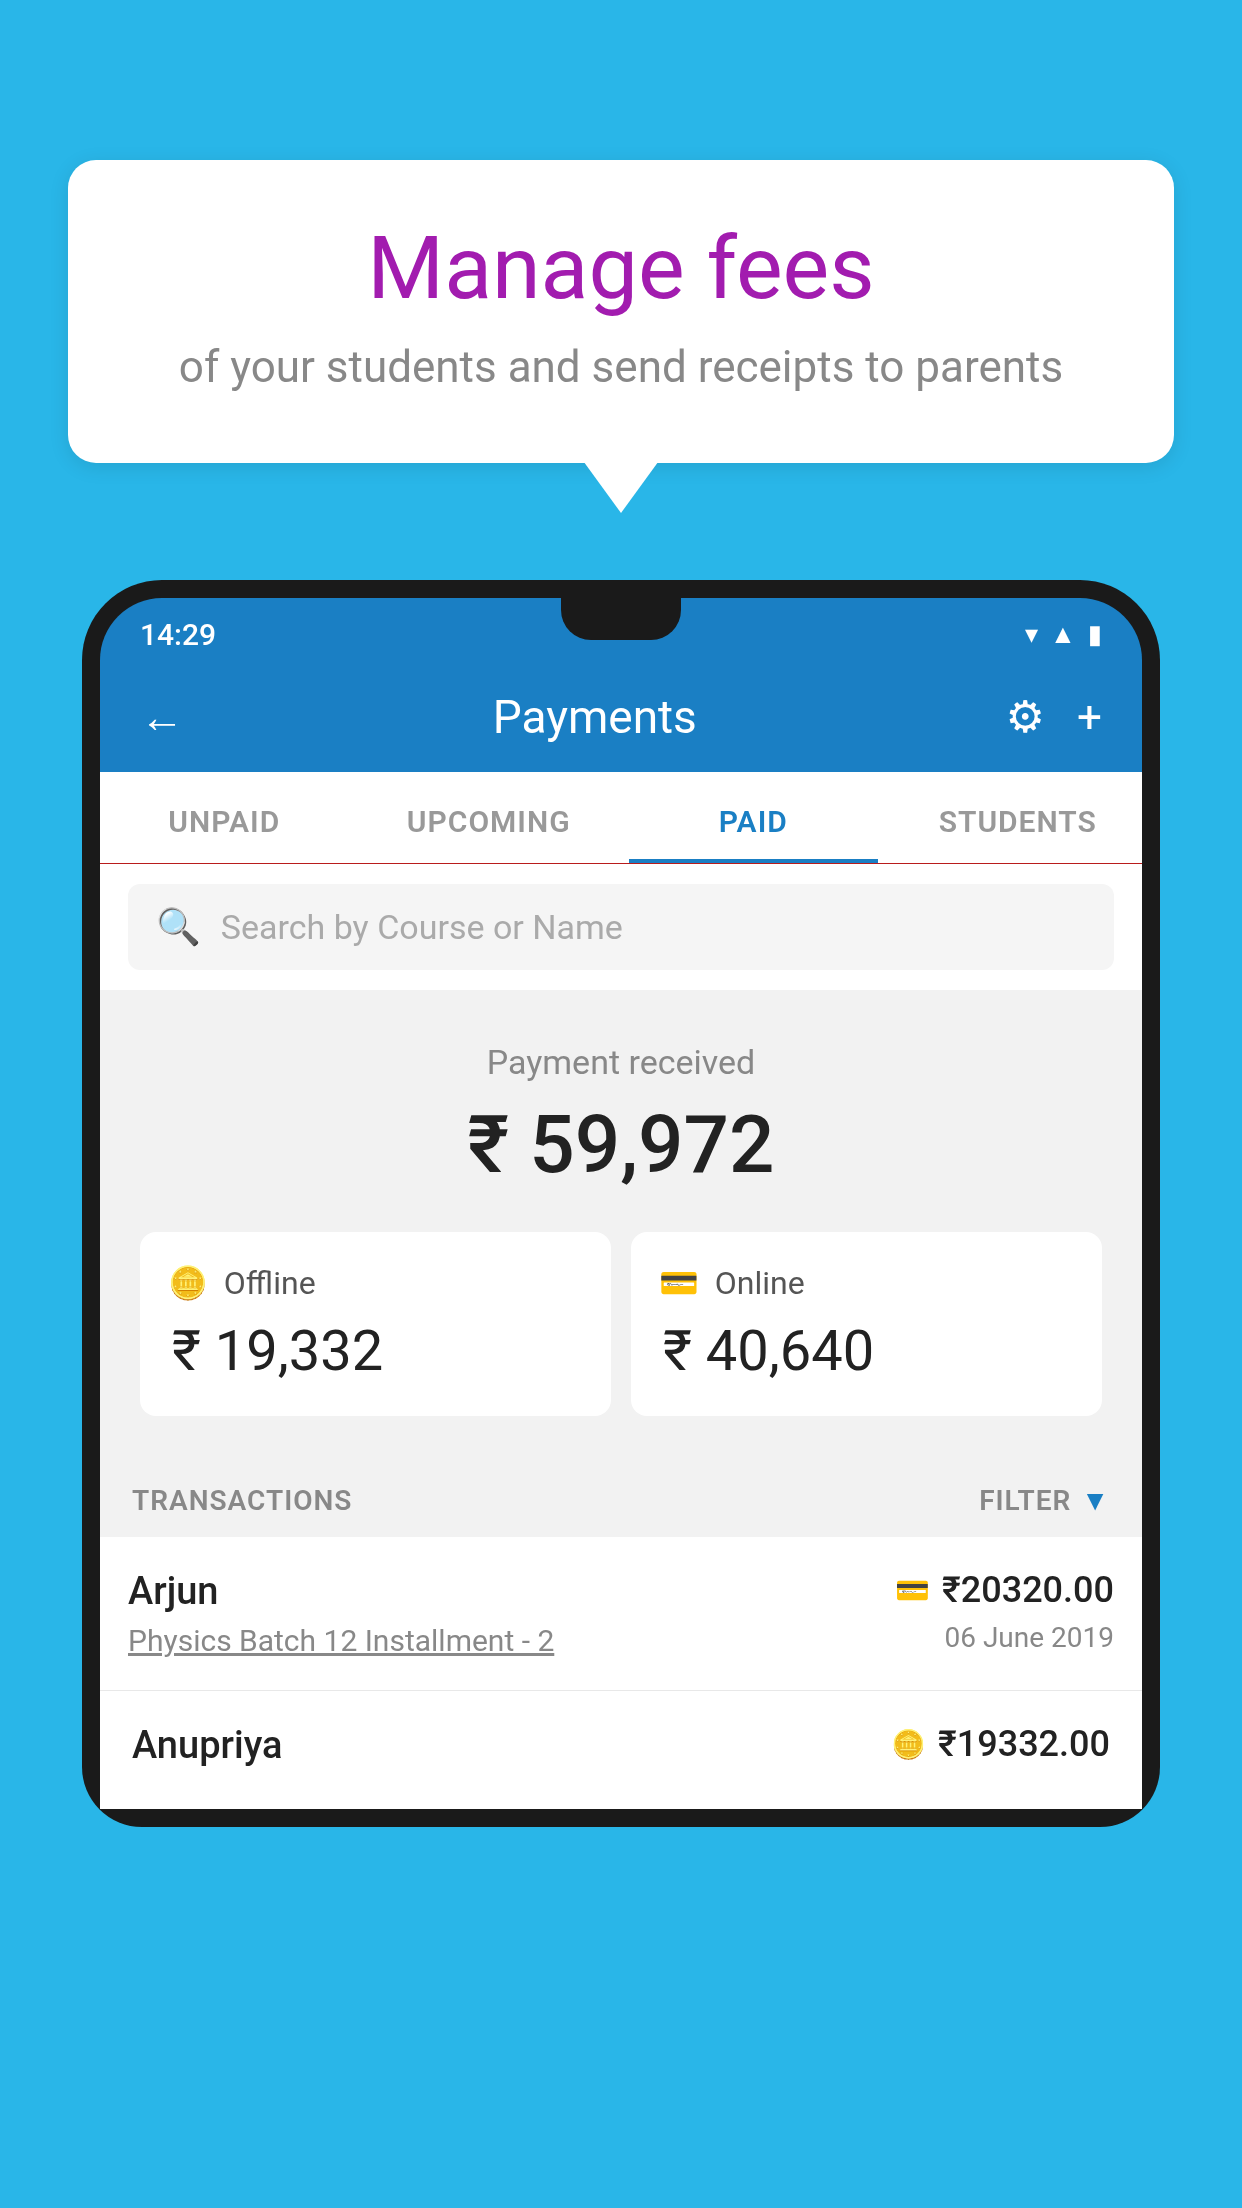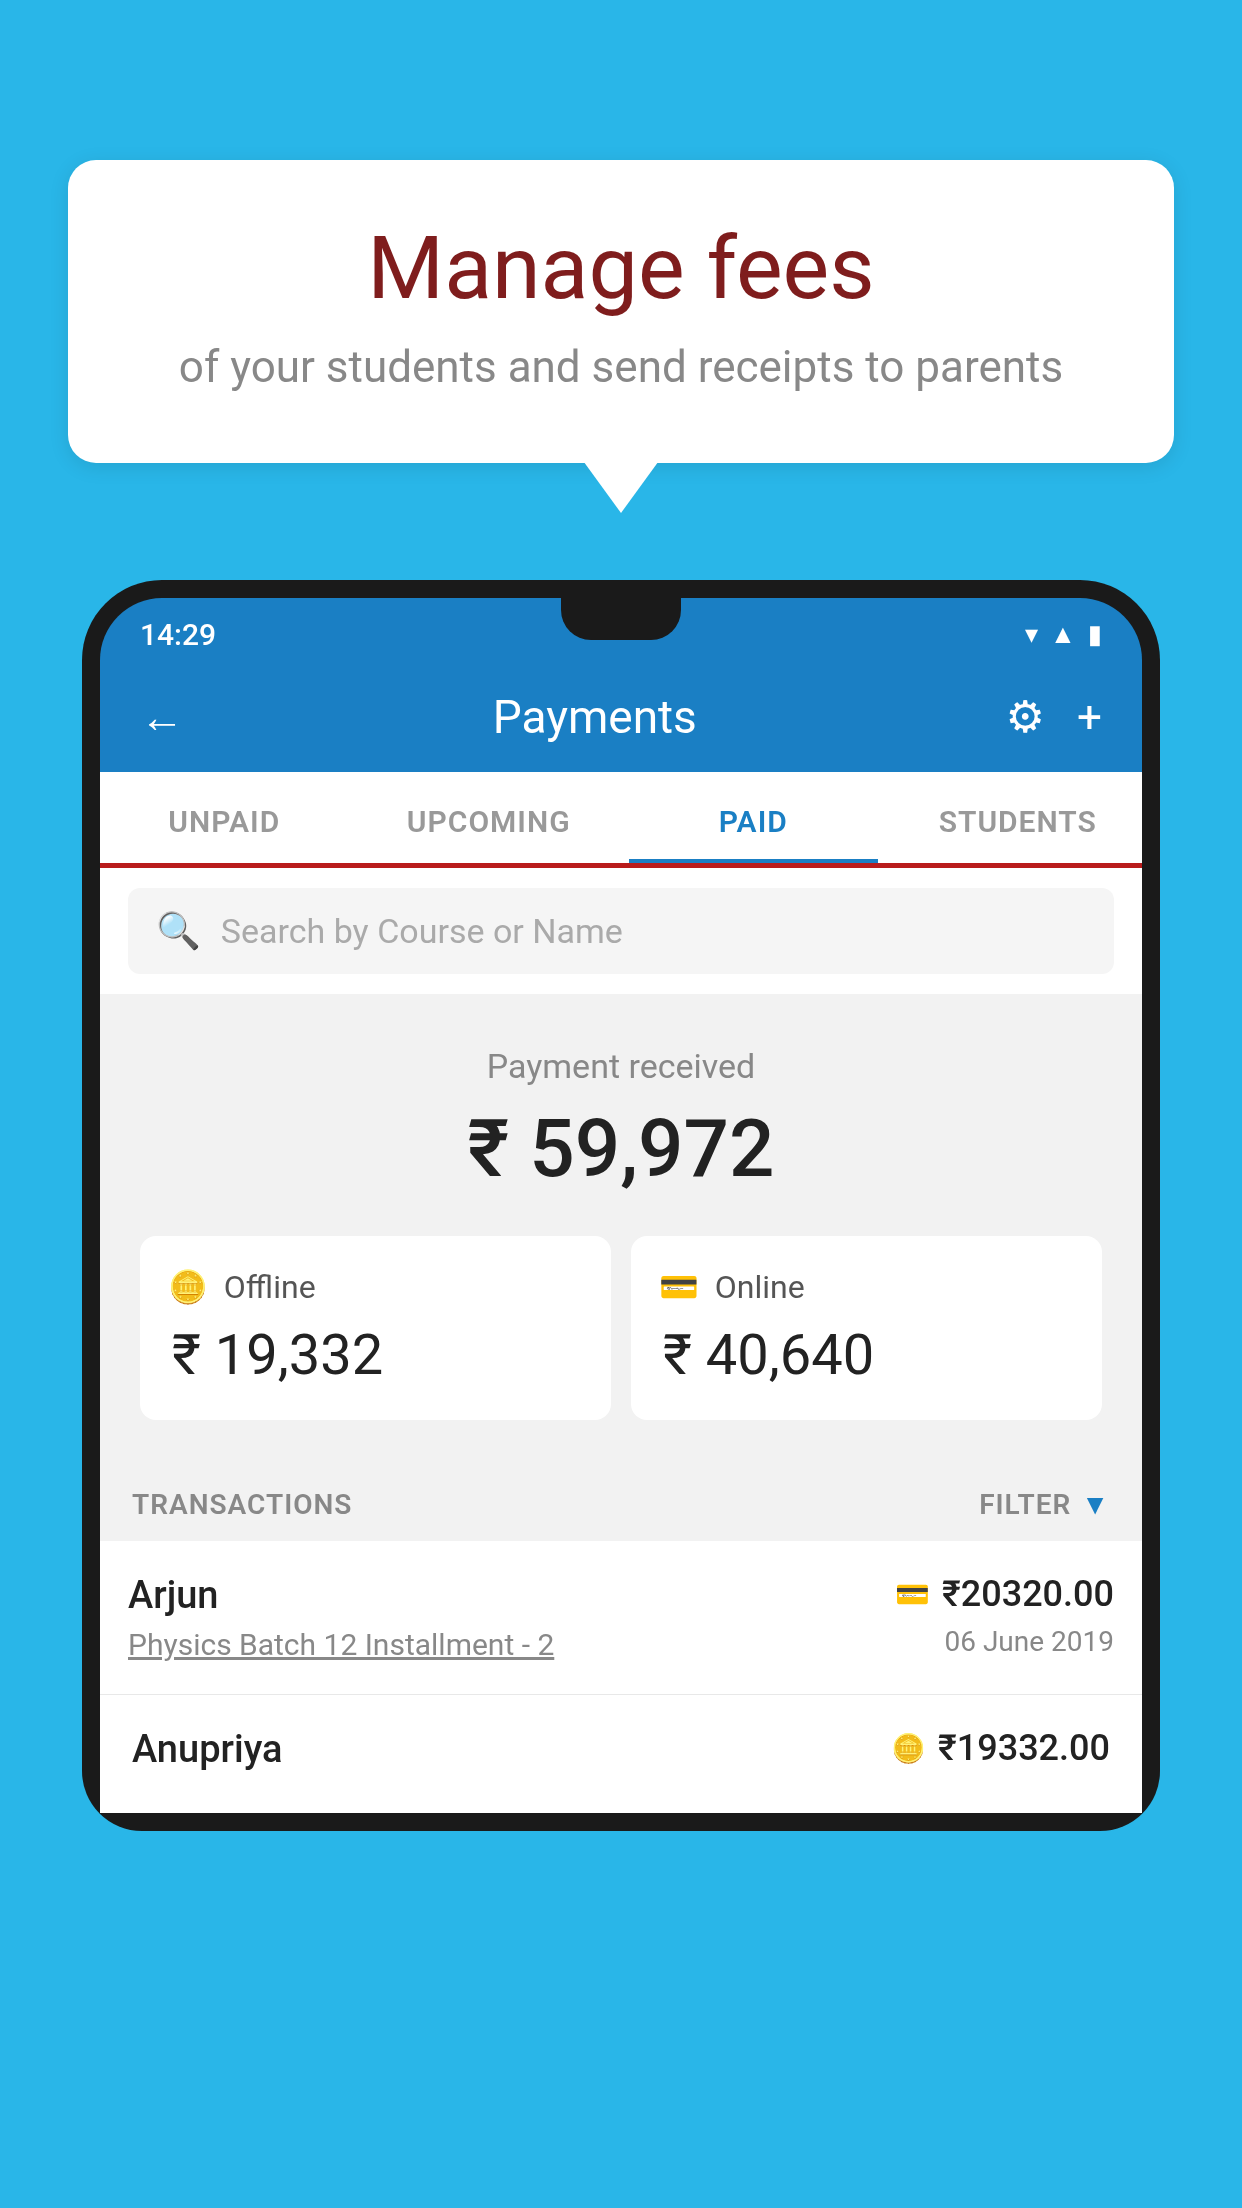--- a/index.html
+++ b/index.html
@@ -35,21 +35,21 @@
       width: 0;
       height: 0;
       border-left: 40px solid transparent;
       border-right: 40px solid transparent;
       border-top: 55px solid white;
     }
 
     .bubble-title {
       font-size: 88px;
       font-weight: 400;
-      color: #7f1d1d;
+      color: #a21caf;
       line-height: 1.1;
       margin-bottom: 24px;
     }
 
     .bubble-subtitle {
       font-size: 44px;
       color: #888;
       font-weight: 400;
     }
 
@@ -139,21 +139,21 @@
 
     .back-arrow {
       color: white;
       font-size: 44px;
     }
 
     
     .tabs-bar {
       background: white;
       display: flex;
-      border-bottom: 5px solid #b91c1c;
+      border-bottom: 1px solid #b91c1c;
       gap: 16px;
     }
 
     .tab-item {
       flex: 1;
       text-align: center;
       padding: 32px 10px 24px;
       font-size: 30px;
       font-weight: 600;
       color: #999;

